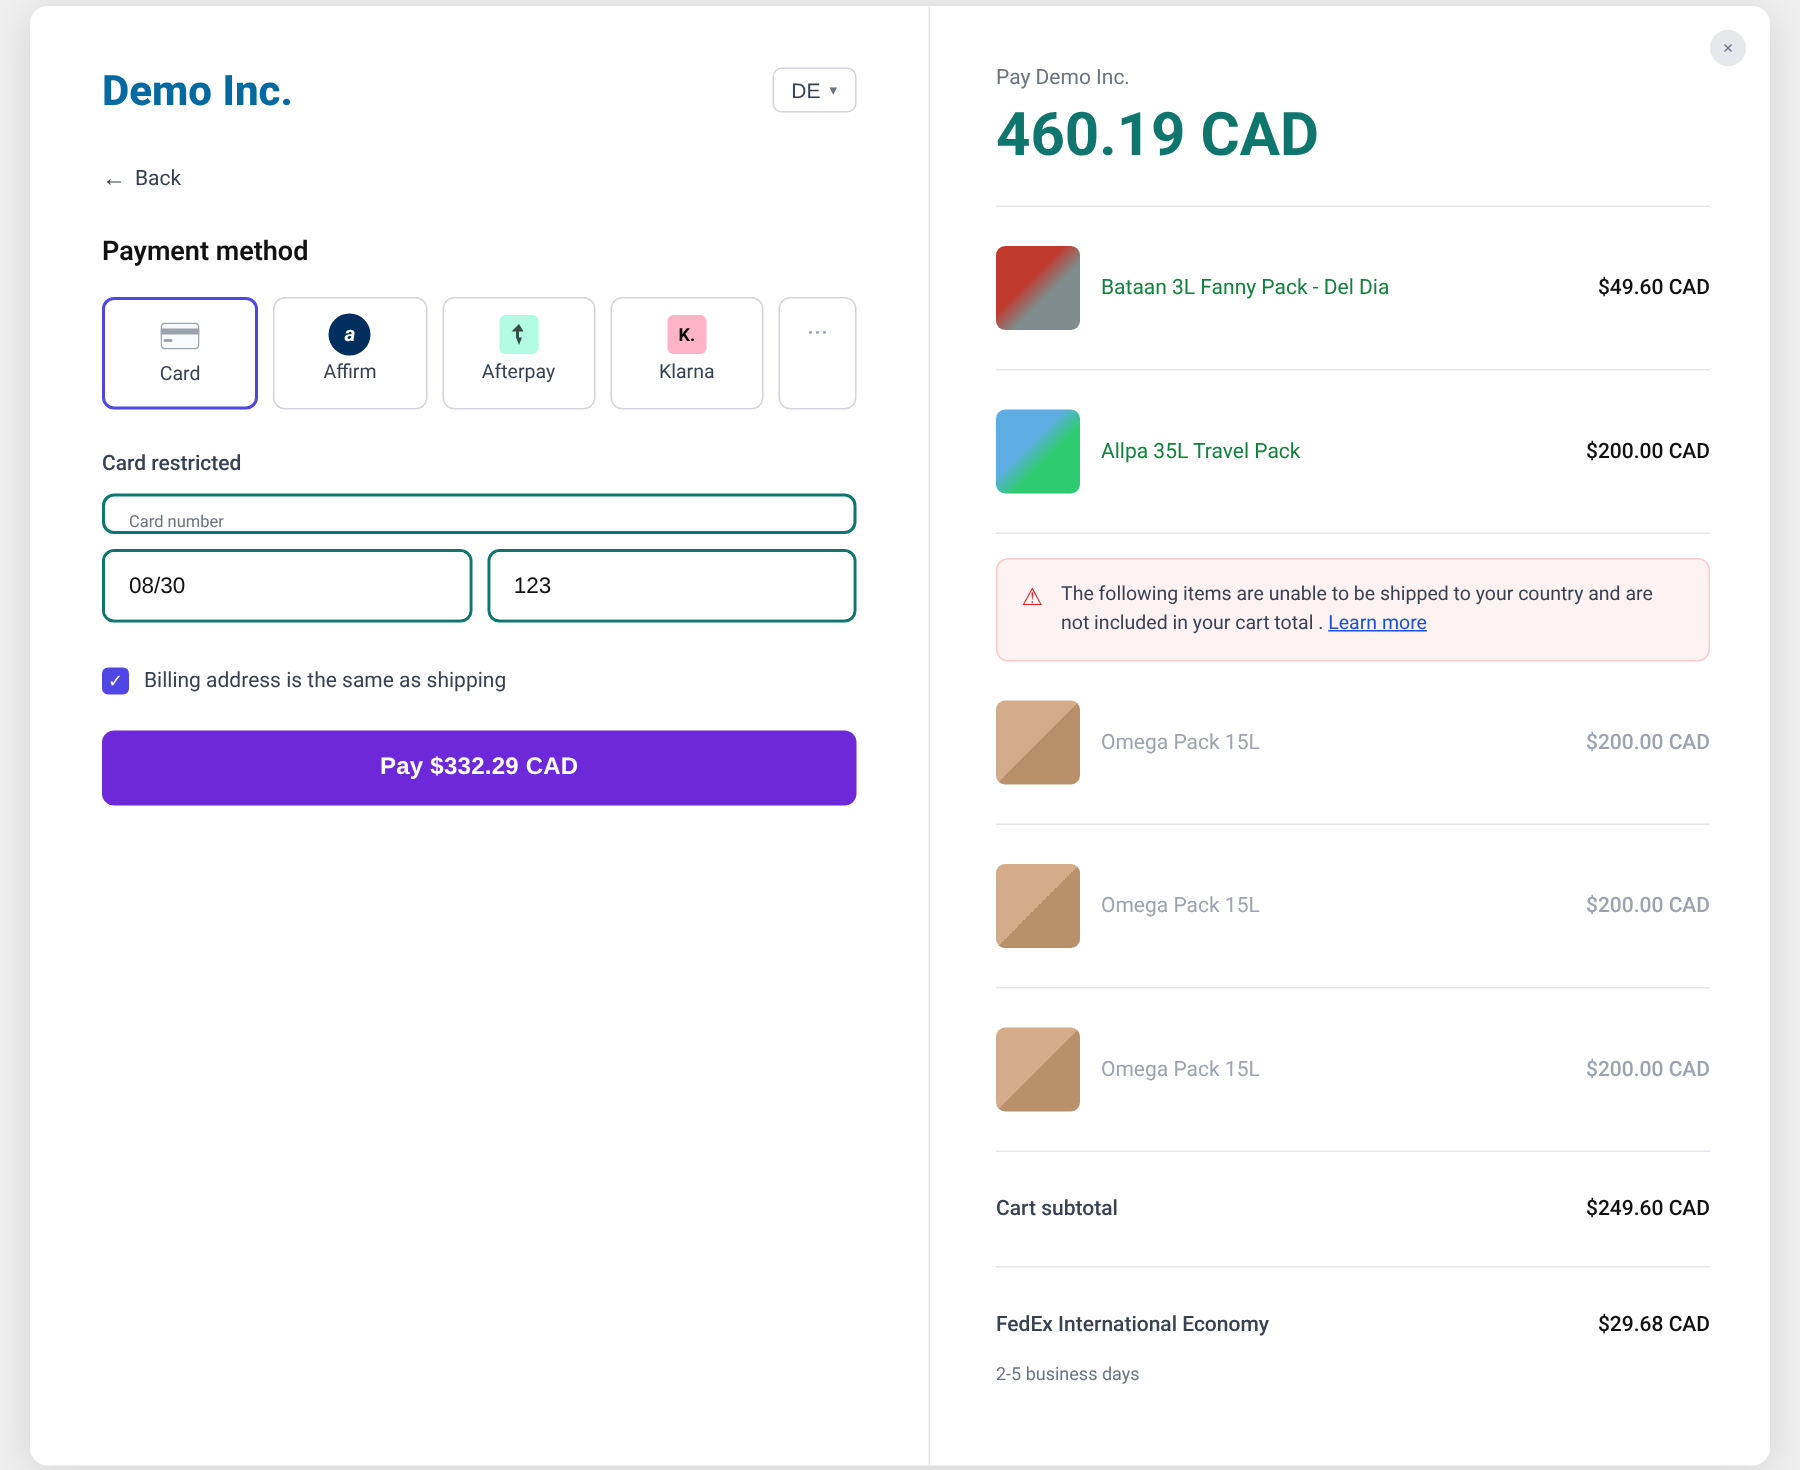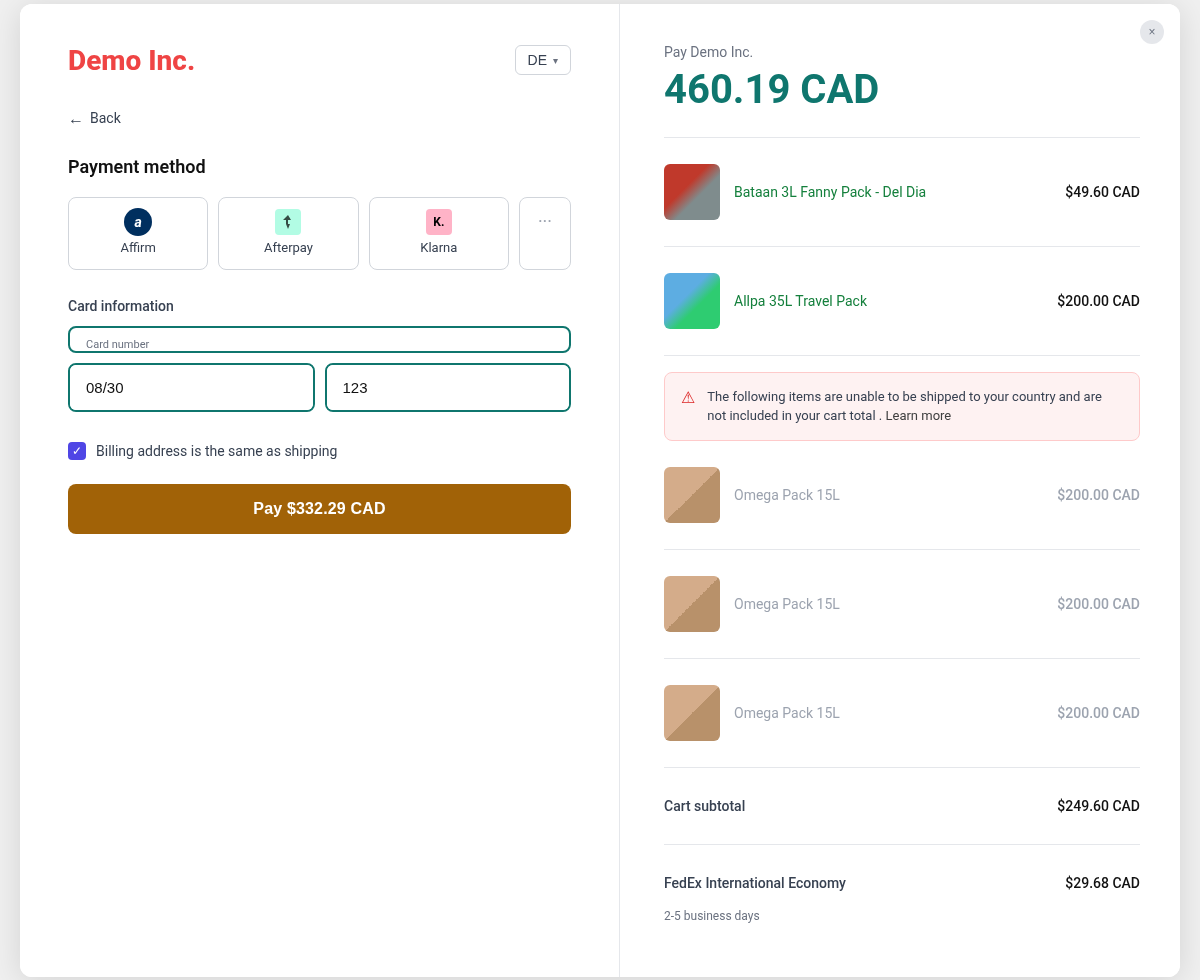--- a/index.html
+++ b/index.html
@@ -29,21 +29,21 @@
     }
     .brand-header {
       display: flex;
       justify-content: space-between;
       align-items: center;
       margin-bottom: 32px;
     }
     .brand-name {
       font-size: 28px;
       font-weight: 800;
-      color: #ef4444;
+      color: #0369a1;
     }
     .lang-selector {
       display: flex;
       align-items: center;
       gap: 6px;
       border: 1px solid #d1d5db;
       border-radius: 6px;
       padding: 6px 12px;
       font-size: 14px;
       color: #374151;
@@ -217,21 +217,21 @@
       line-height: 1;
     }
     .checkbox-label {
       font-size: 14px;
       color: #374151;
     }
     
     .pay-btn {
       width: 100%;
       padding: 16px;
-      background: #a16207;
+      background: #6d28d9;
       color: #fff;
       font-size: 16px;
       font-weight: 600;
       border: none;
       border-radius: 8px;
       cursor: pointer;
       letter-spacing: 0.01em;
     }
     
     .right-panel {
@@ -341,21 +341,22 @@
       font-size: 16px;
       flex-shrink: 0;
       margin-top: 1px;
     }
     .warning-text {
       font-size: 13px;
       color: #374151;
       line-height: 1.5;
     }
     .warning-text a {
-      color: #404040;
+      color: #1d4ed8;
+      text-decoration: underline;
       cursor: pointer;
     }
     
     .restricted-item .item-name {
       color: #9ca3af;
     }
     .restricted-item .item-price {
       color: #9ca3af;
     }
     
@@ -394,20 +395,30 @@
         <span class="chevron">▾</span>
       </button>
     </div>
     <div class="back-link">
       <span class="arrow">←</span>
       <span>Back</span>
     </div>
     <div class="section-title">Payment method</div>
     <div class="payment-methods">
 
+      <div class="payment-tab active">
+        <div class="tab-icon">
+          <svg class="card-icon-svg" viewBox="0 0 26 18" fill="none" xmlns="http://www.w3.org/2000/svg">
+            <rect x="0.5" y="0.5" width="25" height="17" rx="2.5" stroke="#9ca3af" fill="#f9fafb"></rect>
+            <rect y="4" width="26" height="4" fill="#9ca3af"></rect>
+            <rect x="2" y="11" width="6" height="2" rx="1" fill="#9ca3af"></rect>
+          </svg>
+        </div>
+        <span class="tab-label">Card</span>
+      </div>
 
       <div class="payment-tab">
         <div class="tab-icon">
           <div class="affirm-icon">a</div>
         </div>
         <span class="tab-label">Affirm</span>
       </div>
 
       <div class="payment-tab">
         <div class="tab-icon">
@@ -428,21 +439,21 @@
       </div>
 
       <div class="payment-tab empty">
         <div class="tab-icon">
           <span style="font-size:18px;color:#9ca3af;">···</span>
         </div>
       </div>
     </div>
 
     
-    <div class="card-info-title">Card information</div>
+    <div class="card-info-title">Card restricted</div>
     <div class="input-group">
       <div class="input-label">Card number</div>
     </div>
     <div class="input-row">
       <div class="input-group">
         <input class="input-field" type="text" value="08/30" style="">
       </div>
       <div class="input-group">
         <input class="input-field" type="text" value="123" style="">
       </div>

